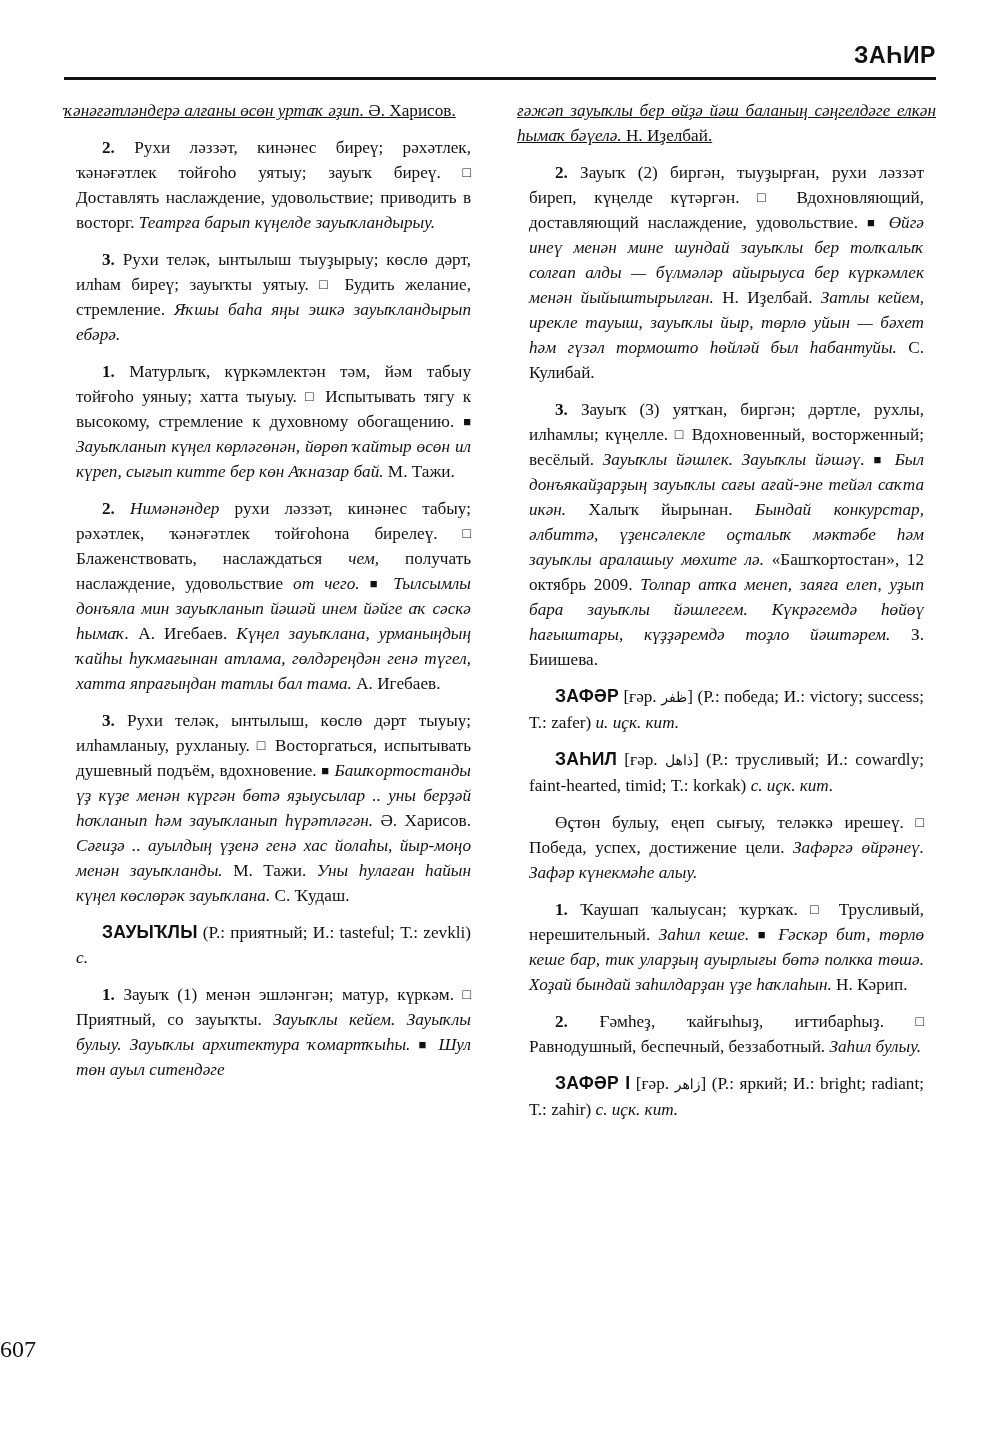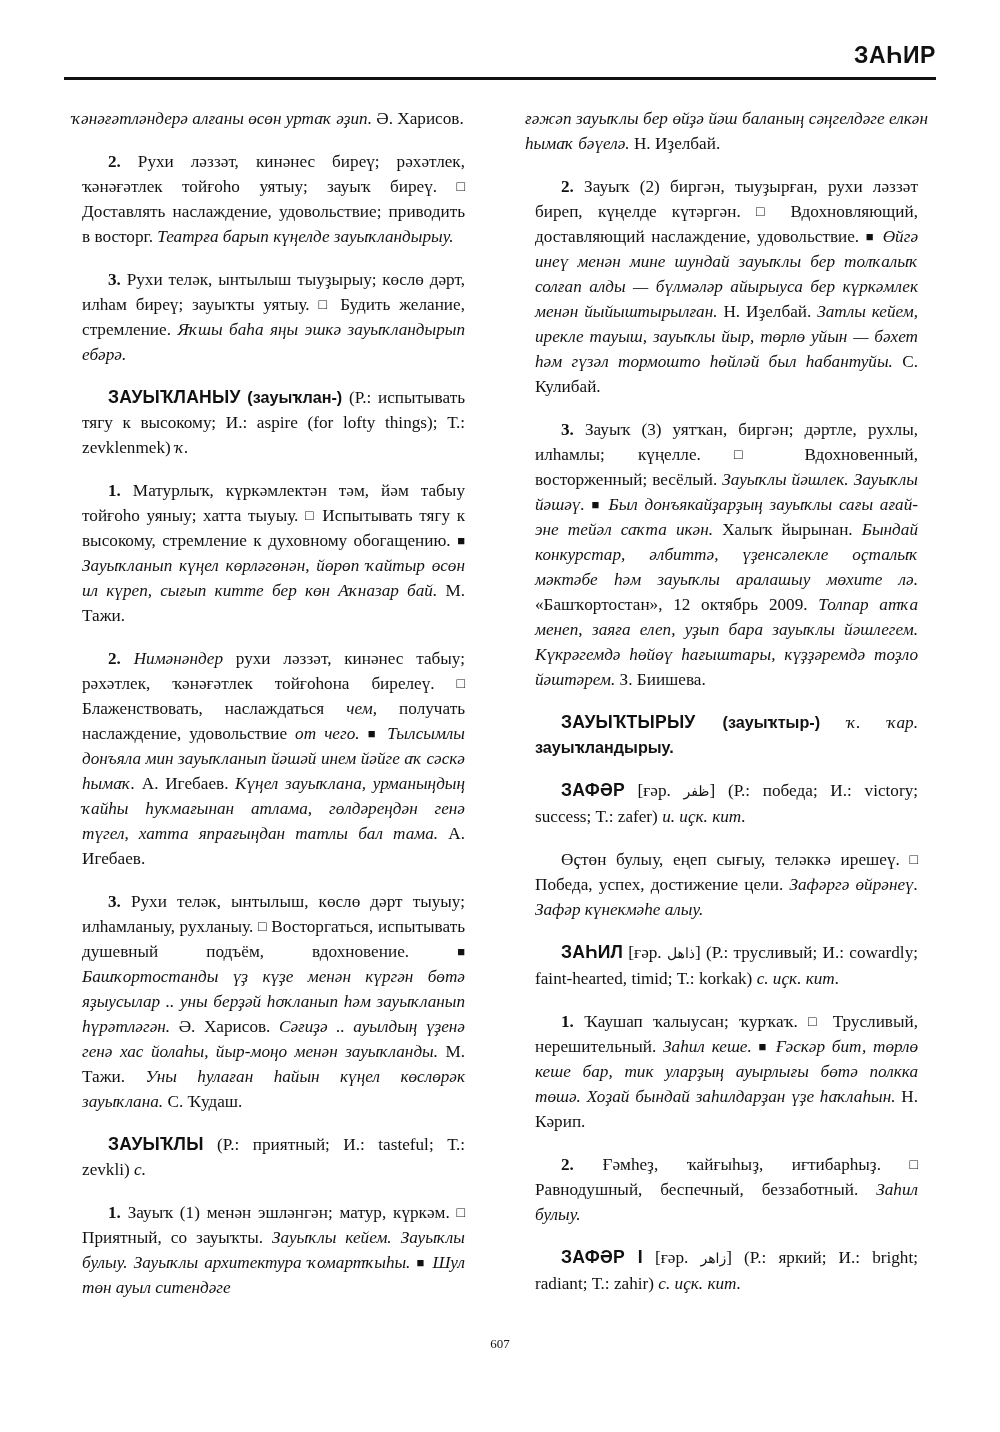--- a/index.html
+++ b/index.html
@@ -59,26 +59,27 @@
     width: 419px;
     font-size: 17.2px;
     line-height: 25.0px;
     text-align: justify;
     text-justify: inter-word;
     hyphens: manual;
   }
 
   
   p.par {
-    margin: 18px;
+    margin: 12px;
     text-indent: 26px;
   }
   p.cont {
-    margin: 8px;
+    margin: 0;
     text-indent: 0;
+    text-decoration: underline;
   }
 
   
   .hw {               
     font-family: "Liberation Sans", "DejaVu Sans", sans-serif;
     font-weight: bold;
     font-size: 17.6px;
     letter-spacing: 0.2px;
   }
   .hwsmall {          
@@ -106,54 +107,51 @@
     font-size: 13px;
     vertical-align: 1px;
   }
 
   
   .folio {
     position: absolute;
     left: 0;
     right: 0;
     top: 1336px;
-    text-align: center;
-    font-size: 13px;
+    font-size: 24px;
   }
 </style>
 </head>
 <body>
 
 <div class="page">
 
   <div class="runhead">
     <div class="runhead-title">ЗАҺИР</div>
     <div class="runhead-rule"></div>
   </div>
 
   <div class="columns">
     <div class="col" id="col-left">
         <p class="cont"><span class="it">ҡәнәғәтләндерә алғаны өсөн уртаҡ әҙип.</span><span> Ә. Харисов.</span></p>
         <p class="par"><span class="numb">2.</span><span> Рухи ләззәт, кинәнес биреү; рәхәтлек, ҡәнәғәтлек тойғоһо уятыу; зауыҡ биреү. </span><span class="sq">□</span><span> Доставлять наслаждение, удовольствие; приводить в восторг. </span><span class="it">Театрға барып күңелде зауыҡландырыу.</span></p>
         <p class="par"><span class="numb">3.</span><span> Рухи теләк, ынтылыш тыуҙырыу; көслө дәрт, илһам биреү; зауыҡты уятыу. </span><span class="sq">□</span><span> Будить желание, стремление. </span><span class="it">Яҡшы баһа яңы эшкә зауыҡландырып ебәрә.</span></p>
-        <p class="par"><span class="hw">ЗАУЫҠЛАНЫУ</span><span> </span><span class="hwsmall">(зауыҡлан-)</span><span> (Р.: испытывать тягу к высокому; И.: aspire (for lofty things); Т.: zevklenmek) </span><span class="it">ҡ.</span></p>
         <p class="par"><span class="numb">1.</span><span> Матурлыҡ, күркәмлектән тәм, йәм табыу тойғоһо уяныу; хатта тыуыу. </span><span class="sq">□</span><span> Испытывать тягу к высокому, стремление к духовному обогащению. </span><span class="sqf">■</span><span class="it"> Зауыҡланып күңел көрләгөнән, йөрөп ҡайтыр өсөн ил күреп, сығып китте бер көн Аҡназар бай.</span><span> М. Тажи.</span></p>
         <p class="par"><span class="numb">2.</span><span class="it"> Нимәнәндер</span><span> рухи ләззәт, кинәнес табыу; рәхәтлек, ҡәнәғәтлек тойғоһона бирелеү. </span><span class="sq">□</span><span> Блаженствовать, наслаждаться </span><span class="it">чем,</span><span> получать наслаждение, удовольствие </span><span class="it">от чего.</span><span> </span><span class="sqf">■</span><span class="it"> Тылсымлы донъяла мин зауыҡланып йәшәй инем йәйге аҡ сәскә һымаҡ.</span><span> А. Игебаев. </span><span class="it">Күңел зауыҡлана, урманыңдың ҡайһы һуҡмағынан атлама, гөлдәреңдән генә түгел, хатта япрағыңдан татлы бал тама.</span><span> А. Игебаев.</span></p>
         <p class="par"><span class="numb">3.</span><span> Рухи теләк, ынтылыш, көслө дәрт тыуыу; илһамланыу, рухланыу. </span><span class="sq">□</span><span> Восторгаться, испытывать душевный подъём, вдохновение. </span><span class="sqf">■</span><span class="it"> Башҡортостанды үҙ күҙе менән күргән бөтә яҙыусылар .. уны берҙәй һоҡланып һәм зауыҡланып һүрәтләгән.</span><span> Ә. Харисов. </span><span class="it">Сәғиҙә .. ауылдың үҙенә генә хас йолаһы, йыр-моңо менән зауыҡланды.</span><span> М. Тажи. </span><span class="it">Уны һулаған һайын күңел көслөрәк зауыҡлана.</span><span> С. Ҡудаш.</span></p>
         <p class="par"><span class="hw">ЗАУЫҠЛЫ</span><span> (Р.: приятный; И.: tasteful; Т.: zevkli) </span><span class="it">с.</span></p>
         <p class="par"><span class="numb">1.</span><span> Зауыҡ (1) менән эшләнгән; матур, күркәм. </span><span class="sq">□</span><span> Приятный, со зауыҡты. </span><span class="it">Зауыҡлы кейем. Зауыҡлы булыу. Зауыҡлы архитектура ҡомартҡыһы.</span><span> </span><span class="sqf">■</span><span class="it"> Шул төн ауыл ситендәге</span></p>
       </div>
     <div class="col" id="col-right">
         <p class="cont"><span class="it">ғәжәп зауыҡлы бер өйҙә йәш баланың сәңгелдәге елкән һымаҡ бәүелә.</span><span> Н. Иҙелбай.</span></p>
         <p class="par"><span class="numb">2.</span><span> Зауыҡ (2) биргән, тыуҙырған, рухи ләззәт биреп, күңелде күтәргән. </span><span class="sq">□</span><span> Вдохновляющий, доставляющий наслаждение, удовольствие. </span><span class="sqf">■</span><span class="it"> Өйгә инеү менән мине шундай зауыҡлы бер толҡалыҡ солғап алды — бүлмәләр айырыуса бер күркәмлек менән йыйыштырылған.</span><span> Н. Иҙелбай. </span><span class="it">Затлы кейем, ирекле тауыш, зауыҡлы йыр, төрлө уйын — бәхет һәм гүзәл тормошто һөйләй был һабантуйы.</span><span> С. Кулибай.</span></p>
         <p class="par"><span class="numb">3.</span><span> Зауыҡ (3) уятҡан, биргән; дәртле, рухлы, илһамлы; күңелле. </span><span class="sq">□</span><span> Вдохновенный, восторженный; весёлый. </span><span class="it">Зауыҡлы йәшлек. Зауыҡлы йәшәү.</span><span> </span><span class="sqf">■</span><span class="it"> Был донъякайҙарҙың зауыҡлы сағы ағай-эне тейәл саҡта икән.</span><span> Халыҡ йырынан. </span><span class="it">Бындай конкурстар, әлбиттә, үҙенсәлекле оҫталыҡ мәктәбе һәм зауыҡлы аралашыу мөхите лә.</span><span> «Башҡортостан», 12 октябрь 2009. </span><span class="it">Толпар атҡа менеп, заяға елеп, уҙып бара зауыҡлы йәшлегем. Күкрәгемдә һөйөү һағыштары, күҙҙәремдә тоҙло йәштәрем.</span><span> З. Биишева.</span></p>
-        <p class="par"><span class="hw">ЗАУЫҠТЫРЫУ</span><span> </span><span class="hwsmall">(зауыҡтыр-)</span><span class="it"> ҡ. ҡар. </span><span class="hwsmall">зауыҡландырыу.</span></p>
         <p class="par"><span class="hw">ЗАФӘР</span><span> [ғәр. </span><span class="ar">ظفر</span><span>] (Р.: победа; И.: victory; success; Т.: zafer) </span><span class="it">и. иҫк. кит.</span></p>
+        <p class="par"><span class="hw">ЗАҺИЛ</span><span> [ғәр. </span><span class="ar">ذاهل</span><span>] (Р.: трусливый; И.: cowardly; faint-hearted, timid; Т.: korkak) </span><span class="it">с. иҫк. кит.</span></p>
         <p class="par"><span>Өҫтөн булыу, еңеп сығыу, теләккә ирешеү. </span><span class="sq">□</span><span> Победа, успех, достижение цели. </span><span class="it">Зафәргә өйрәнеү. Зафәр күнекмәһе алыу.</span></p>
-        <p class="par"><span class="hw">ЗАҺИЛ</span><span> [ғәр. </span><span class="ar">ذاهل</span><span>] (Р.: трусливый; И.: cowardly; faint-hearted, timid; Т.: korkak) </span><span class="it">с. иҫк. кит.</span></p>
         <p class="par"><span class="numb">1.</span><span> Ҡаушап ҡалыусан; ҡурҡаҡ. </span><span class="sq">□</span><span> Трусливый, нерешительный. </span><span class="it">Заһил кеше.</span><span> </span><span class="sqf">■</span><span class="it"> Ғәскәр бит, төрлө кеше бар, тик уларҙың ауырлығы бөтә полкка төшә. Хоҙай бындай заһилдарҙан үҙе һаҡлаһын.</span><span> Н. Кәрип.</span></p>
         <p class="par"><span class="numb">2.</span><span> Ғәмһеҙ, ҡайғыһыҙ, иғтибарһыҙ. </span><span class="sq">□</span><span> Равнодушный, беспечный, беззаботный. </span><span class="it">Заһил булыу.</span></p>
         <p class="par"><span class="hw">ЗАФӘР I</span><span> [ғәр. </span><span class="ar">زاهر</span><span>] (Р.: яркий; И.: bright; radiant; Т.: zahir) </span><span class="it">с. иҫк. кит.</span></p>
       </div>
   </div>
 
   <div class="folio">607</div>
 
 </div>
 

